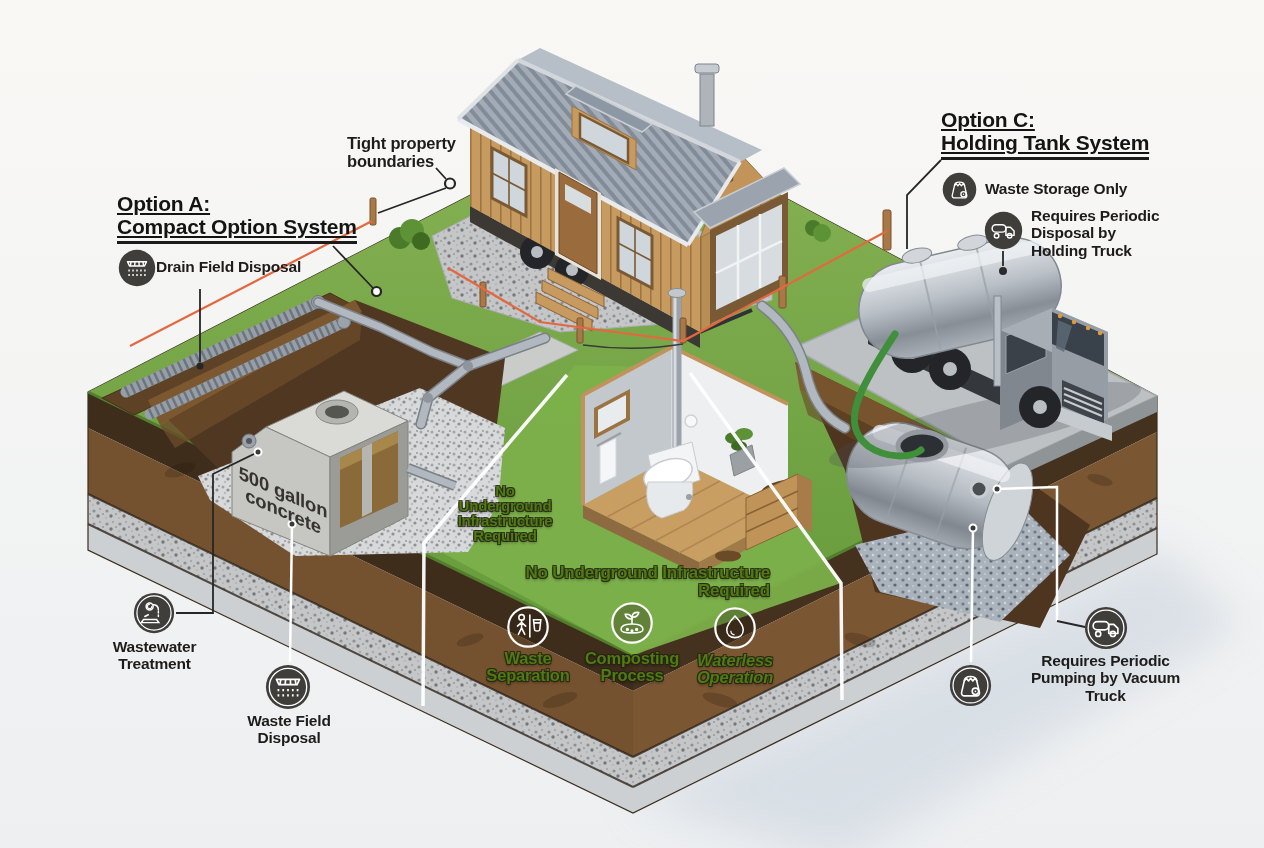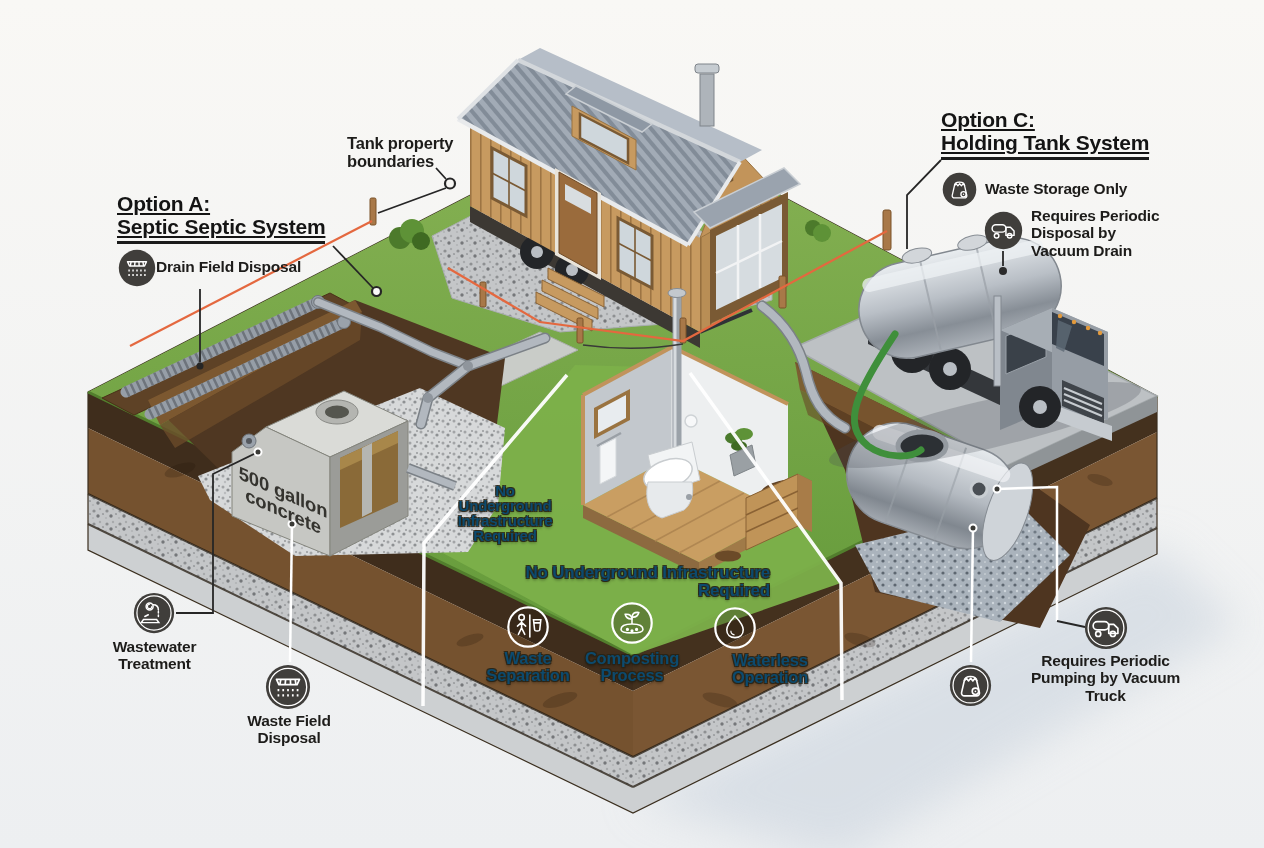--- a/index.html
+++ b/index.html
@@ -3,21 +3,21 @@
 <meta charset="utf-8">
 <style>
   html,body{margin:0;padding:0;background:#e9e9e6;}
   .stage{position:relative;width:1264px;height:848px;overflow:hidden;
          font-family:"Liberation Sans",sans-serif;background:#f7f6f3;}
   .stage svg.scene{position:absolute;left:0;top:0;}
   .ov{position:absolute;}
   .title{font-size:21px;font-weight:700;line-height:1.08;color:#141414;
          border-bottom:3px solid #1b1b1b;padding-bottom:3px;letter-spacing:-.2px;white-space:nowrap;text-decoration:underline;}
   .dlab{font-size:15.5px;font-weight:700;line-height:1.12;color:#1d1c1a;letter-spacing:-.2px;}
-  .wlab{font-size:16.5px;font-weight:700;line-height:1.05;color:#0c4a6e;letter-spacing:-.2px;
+  .wlab{font-size:16.5px;font-weight:700;line-height:1.05;color:#4d7c0f;letter-spacing:-.2px;
         text-shadow:-1px -1px 0 rgba(40,35,22,.85),1px -1px 0 rgba(40,35,22,.85),
                     -1px 1px 0 rgba(40,35,22,.85),1px 1px 0 rgba(40,35,22,.85),0 2px 3px rgba(0,0,0,.45);}
   .ctr{text-align:center;}
   .tank-label{font-size:18.5px;font-weight:700;line-height:1.05;color:#35342f;
               transform:skewY(24deg);transform-origin:0 0;letter-spacing:-.2px;}
   .icon{position:absolute;display:block;}
 </style>
 </head>
 <body>
 
@@ -373,35 +373,35 @@
   <path d="M973,528 L971,662" stroke="#ffffff" stroke-width="2.5"></path>
   <circle cx="973" cy="528" r="3.5" fill="#3a3a36" stroke="#fff" stroke-width="2"></circle>
   <polyline points="997,489 1057,487 1057,621" stroke="#ffffff" stroke-width="2.5"></polyline>
   <path d="M1057,621 L1085,627" stroke="#262626" stroke-width="1.8"></path>
   <circle cx="997" cy="489" r="3.5" fill="#3a3a36" stroke="#fff" stroke-width="2"></circle>
 </g>
 </svg>
 
 <div class="ov title" style="left:117px;top:193px;">
   <div>Option A:</div>
-  <div>Septic Septic System</div>
+  <div>Compact Option System</div>
 </div>
 
 <svg class="icon" style="left:118px;top:249px;" width="38" height="38" viewBox="0 0 48 48">
   <circle cx="24" cy="24" r="23" fill="#403e3b"></circle>
   <g stroke="#fff" stroke-width="1.8" fill="none" stroke-linejoin="round">
     <path d="M12,16 h24 l-2.5,5.5 h-19 z"></path>
     <path d="M16.5,16 l-1,5.5 M21.5,16 l-0.5,5.5 M26.5,16 l0.2,5.5 M31.5,16 l0.8,5.5"></path>
     <path d="M14,26 v10 M19,26 v10 M24,26 v10 M29,26 v10 M34,26 v10" stroke-dasharray="2.5,3"></path>
   </g>
 </svg>
 <div class="ov dlab" style="left:156px;top:258px;text-align:right;">Drain Field Disposal</div>
 
 <div class="ov dlab" style="left:347px;top:134px;font-size:16.5px;">
-  <div>Tank property</div>
+  <div>Tight property</div>
   <div>boundaries</div>
 </div>
 
 <div class="ov title" style="left:941px;top:109px;">
   <div>Option C:</div>
   <div>Holding Tank System</div>
 </div>
 
 <svg class="icon" style="left:942px;top:172px;" width="35" height="35" viewBox="0 0 48 48">
   <circle cx="24" cy="24" r="23" fill="#403e3b"></circle>
@@ -419,21 +419,21 @@
   <g stroke="#fff" stroke-width="1.8" fill="none" stroke-linejoin="round">
     <rect x="10" y="17" width="17" height="9" rx="4.5"></rect>
     <path d="M27,20 h5.5 l4.5,4.5 v5.5 h-10 z"></path>
     <circle cx="15.5" cy="30.5" r="2.8"></circle>
         <circle cx="31.5" cy="30.5" r="2.8"></circle>
   </g>
 </svg>
 <div class="ov dlab" style="left:1031px;top:207px;">
   <div>Requires Periodic</div>
   <div>Disposal by</div>
-  <div>Vacuum Drain</div>
+  <div>Holding Truck</div>
 </div>
 
 <div class="ov tank-label ctr" style="left:237px;top:462px;width:92px;">
   <div>500 gallon</div>
   <div>concrete</div>
 </div>
 
 <div class="ov wlab ctr" style="left:453px;top:483px;width:104px;font-size:15px;line-height:1.0;">
   <div>No</div>
   <div>Underground</div>
@@ -474,21 +474,21 @@
   <div>Process</div>
 </div>
 
 <svg class="icon" style="left:713px;top:606px;" width="44" height="44" viewBox="0 0 48 48">
   <circle cx="24" cy="24" r="21.5" fill="rgba(35,28,16,.3)" stroke="#fff" stroke-width="2.4"></circle>
   <g stroke="#fff" stroke-width="1.7" fill="none">
     <path d="M24,11 c0,0 -9,9.5 -9,15 c0,5.5 4,8.5 9,8.5 s9,-3 9,-8.5 c0,-5.5 -9,-15 -9,-15 z"></path>
     <path d="M19.5,27 c0,2.5 1.8,4.2 4,4.4" stroke-width="1.3"></path>
   </g>
 </svg>
-<div class="ov wlab ctr" style="left:713px;top:652px;width:114px;">
+<div class="ov wlab ctr" style="left:678px;top:652px;width:114px;font-style:italic;">
   <div>Waterless</div>
   <div>Operation</div>
 </div>
 
 <svg class="icon" style="left:133px;top:592px;" width="42" height="42" viewBox="0 0 48 48">
   <circle cx="24" cy="24" r="23" fill="#403e3b"></circle>
   <circle cx="24" cy="24" r="19.5" fill="none" stroke="#fff" stroke-width="1.4"></circle>
   <g stroke="#fff" stroke-width="1.7" fill="none" stroke-linecap="round">
     <circle cx="19" cy="16.5" r="4"></circle>
     <path d="M19,14 a2.5,2.5 0 1 0 2.5,2.5" stroke-width="1.3"></path>

